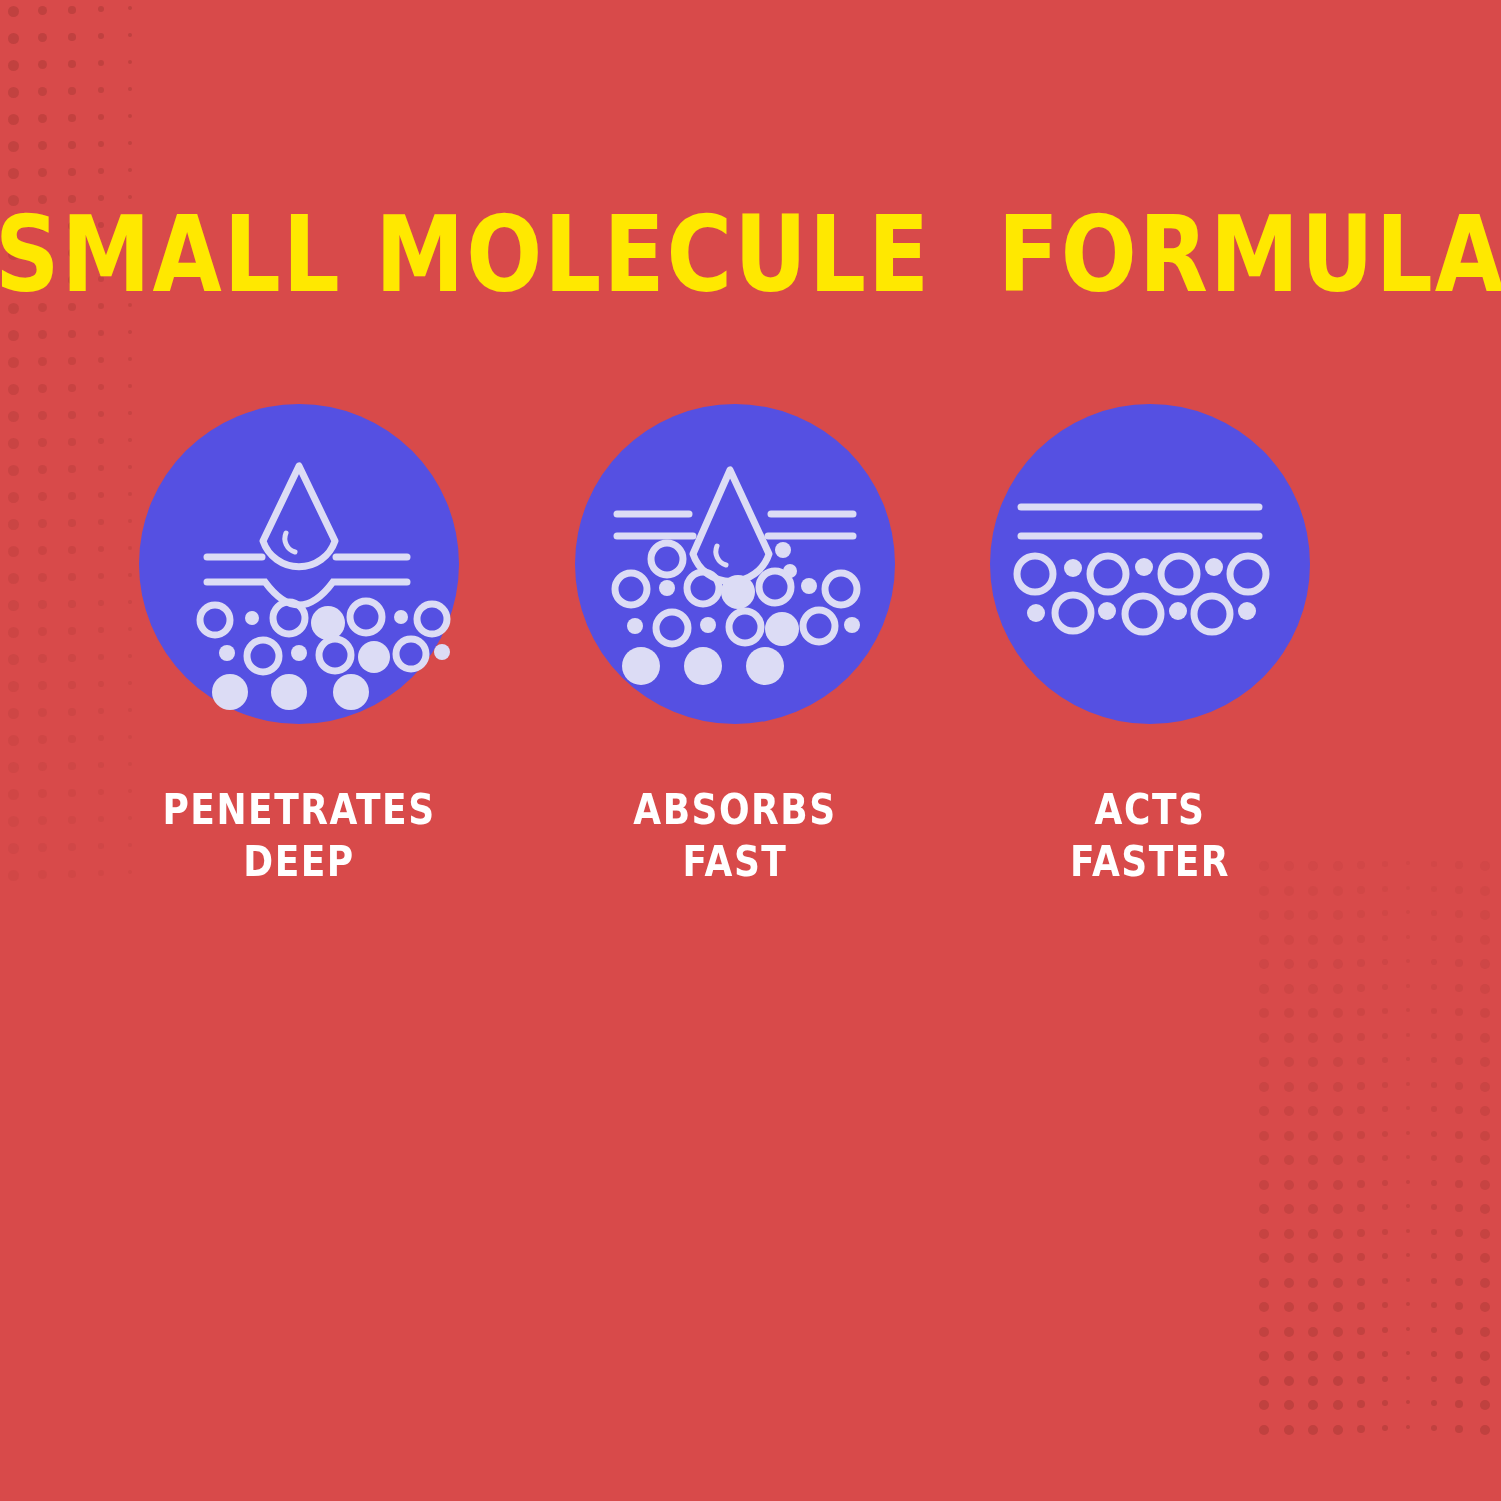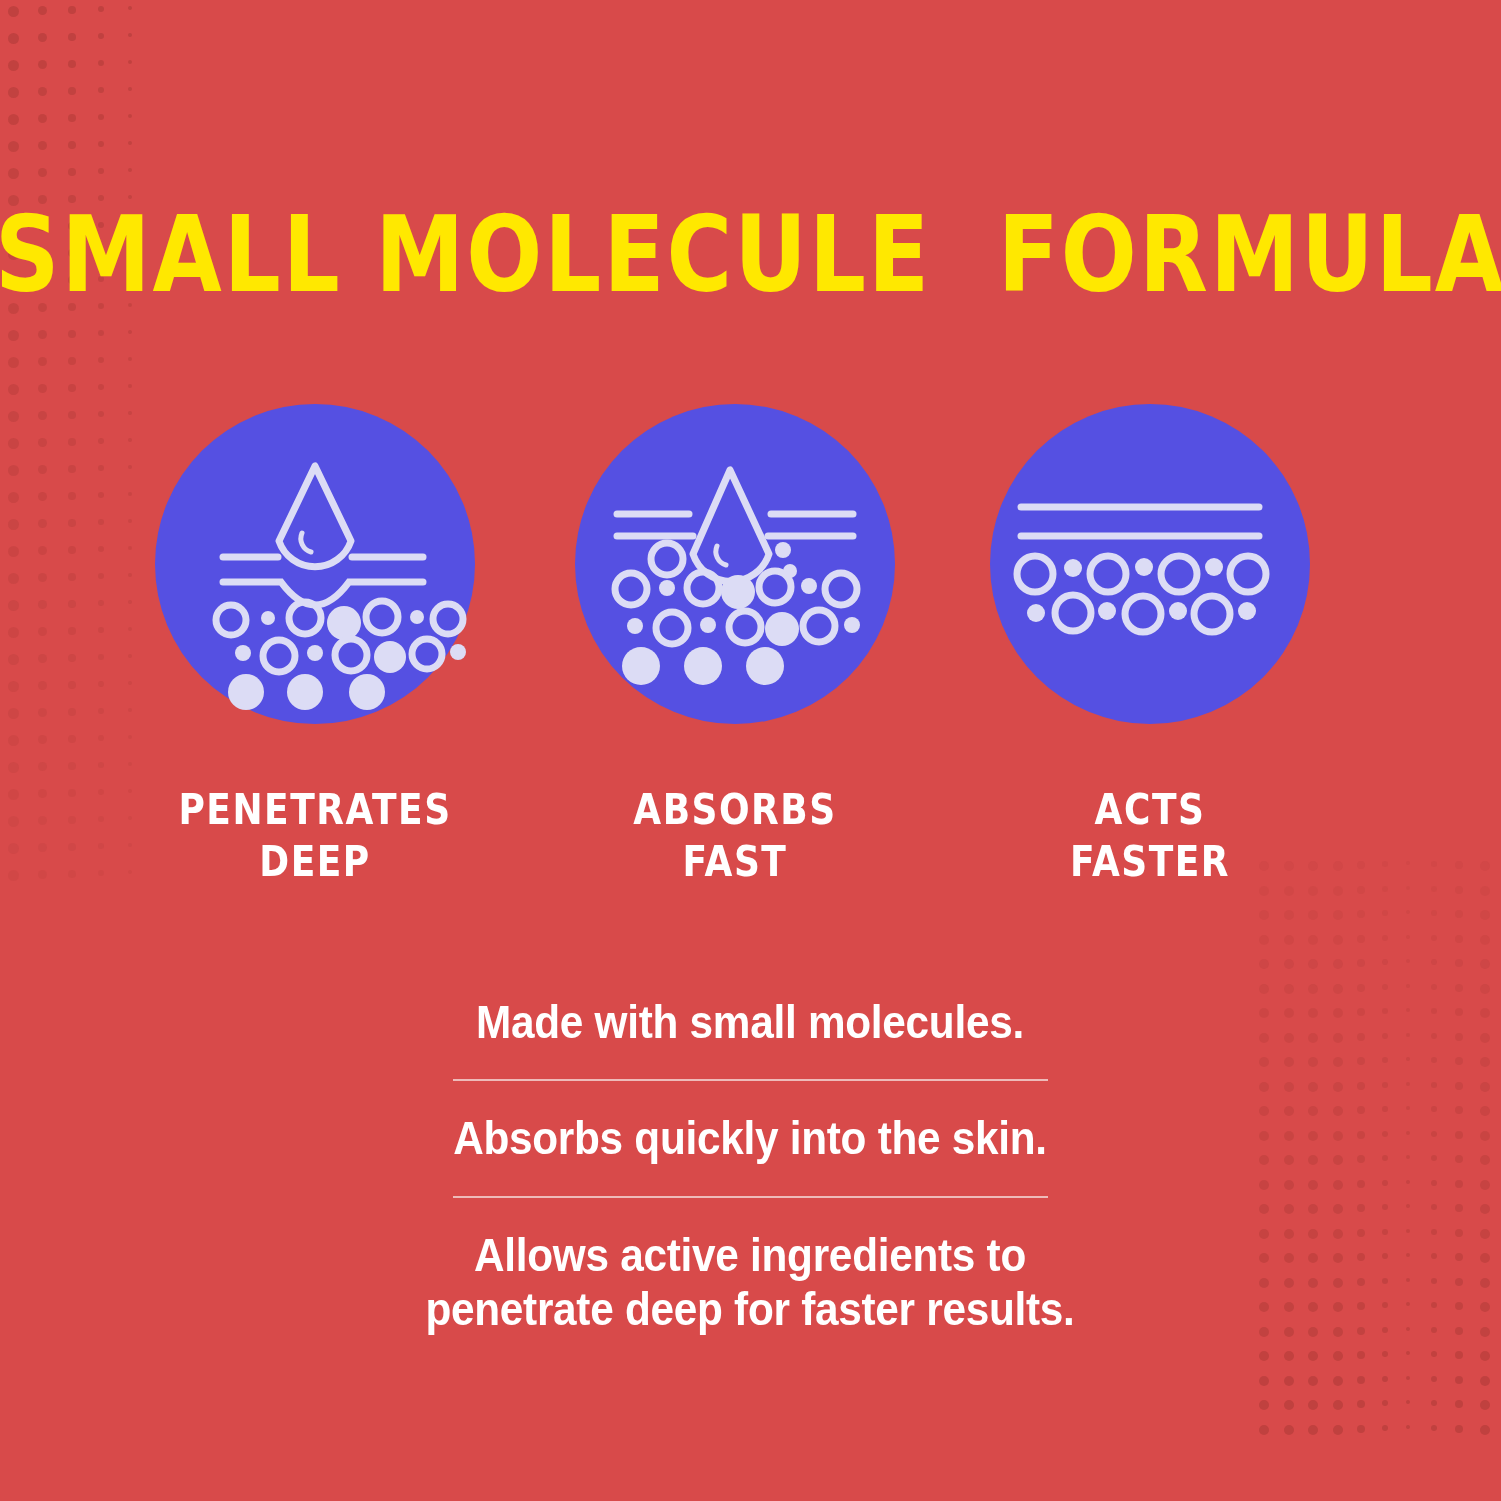--- a/index.html
+++ b/index.html
@@ -55,21 +55,21 @@
     top: 404px;
     width: 1501px;
     height: 480px;
   }
   .feature {
     position: absolute;
     top: 0;
     width: 330px;
     text-align: center;
   }
-  #feature-0 { left: 150px; }
+  #feature-0 { left: 134px; }
   #feature-1 { left: 570px; }
   #feature-2 { left: 985px; }
 
   .feature-circle {
     width: 320px;
     height: 320px;
     margin: 0 auto;
     border-radius: 50%;
     background: #5550e2;
     position: relative;
@@ -649,22 +649,14 @@
             <circle cx="190" cy="262" r="19"></circle>
           </g>
         </svg>
       </div>
       <div class="feature-label">ABSORBS
 FAST</div>
     </div>
 
   </div>
 
-  <div id="statements">
-    <div class="statement">Made with small molecules.</div>
-    <div class="divider"></div>
-    <div class="statement">Absorbs quickly into the skin.</div>
-    <div class="divider"></div>
-    <div class="statement">Allows active ingredients to
-penetrate deep for faster results.</div>
-  </div>
 
 </div>
 
 </body></html>

